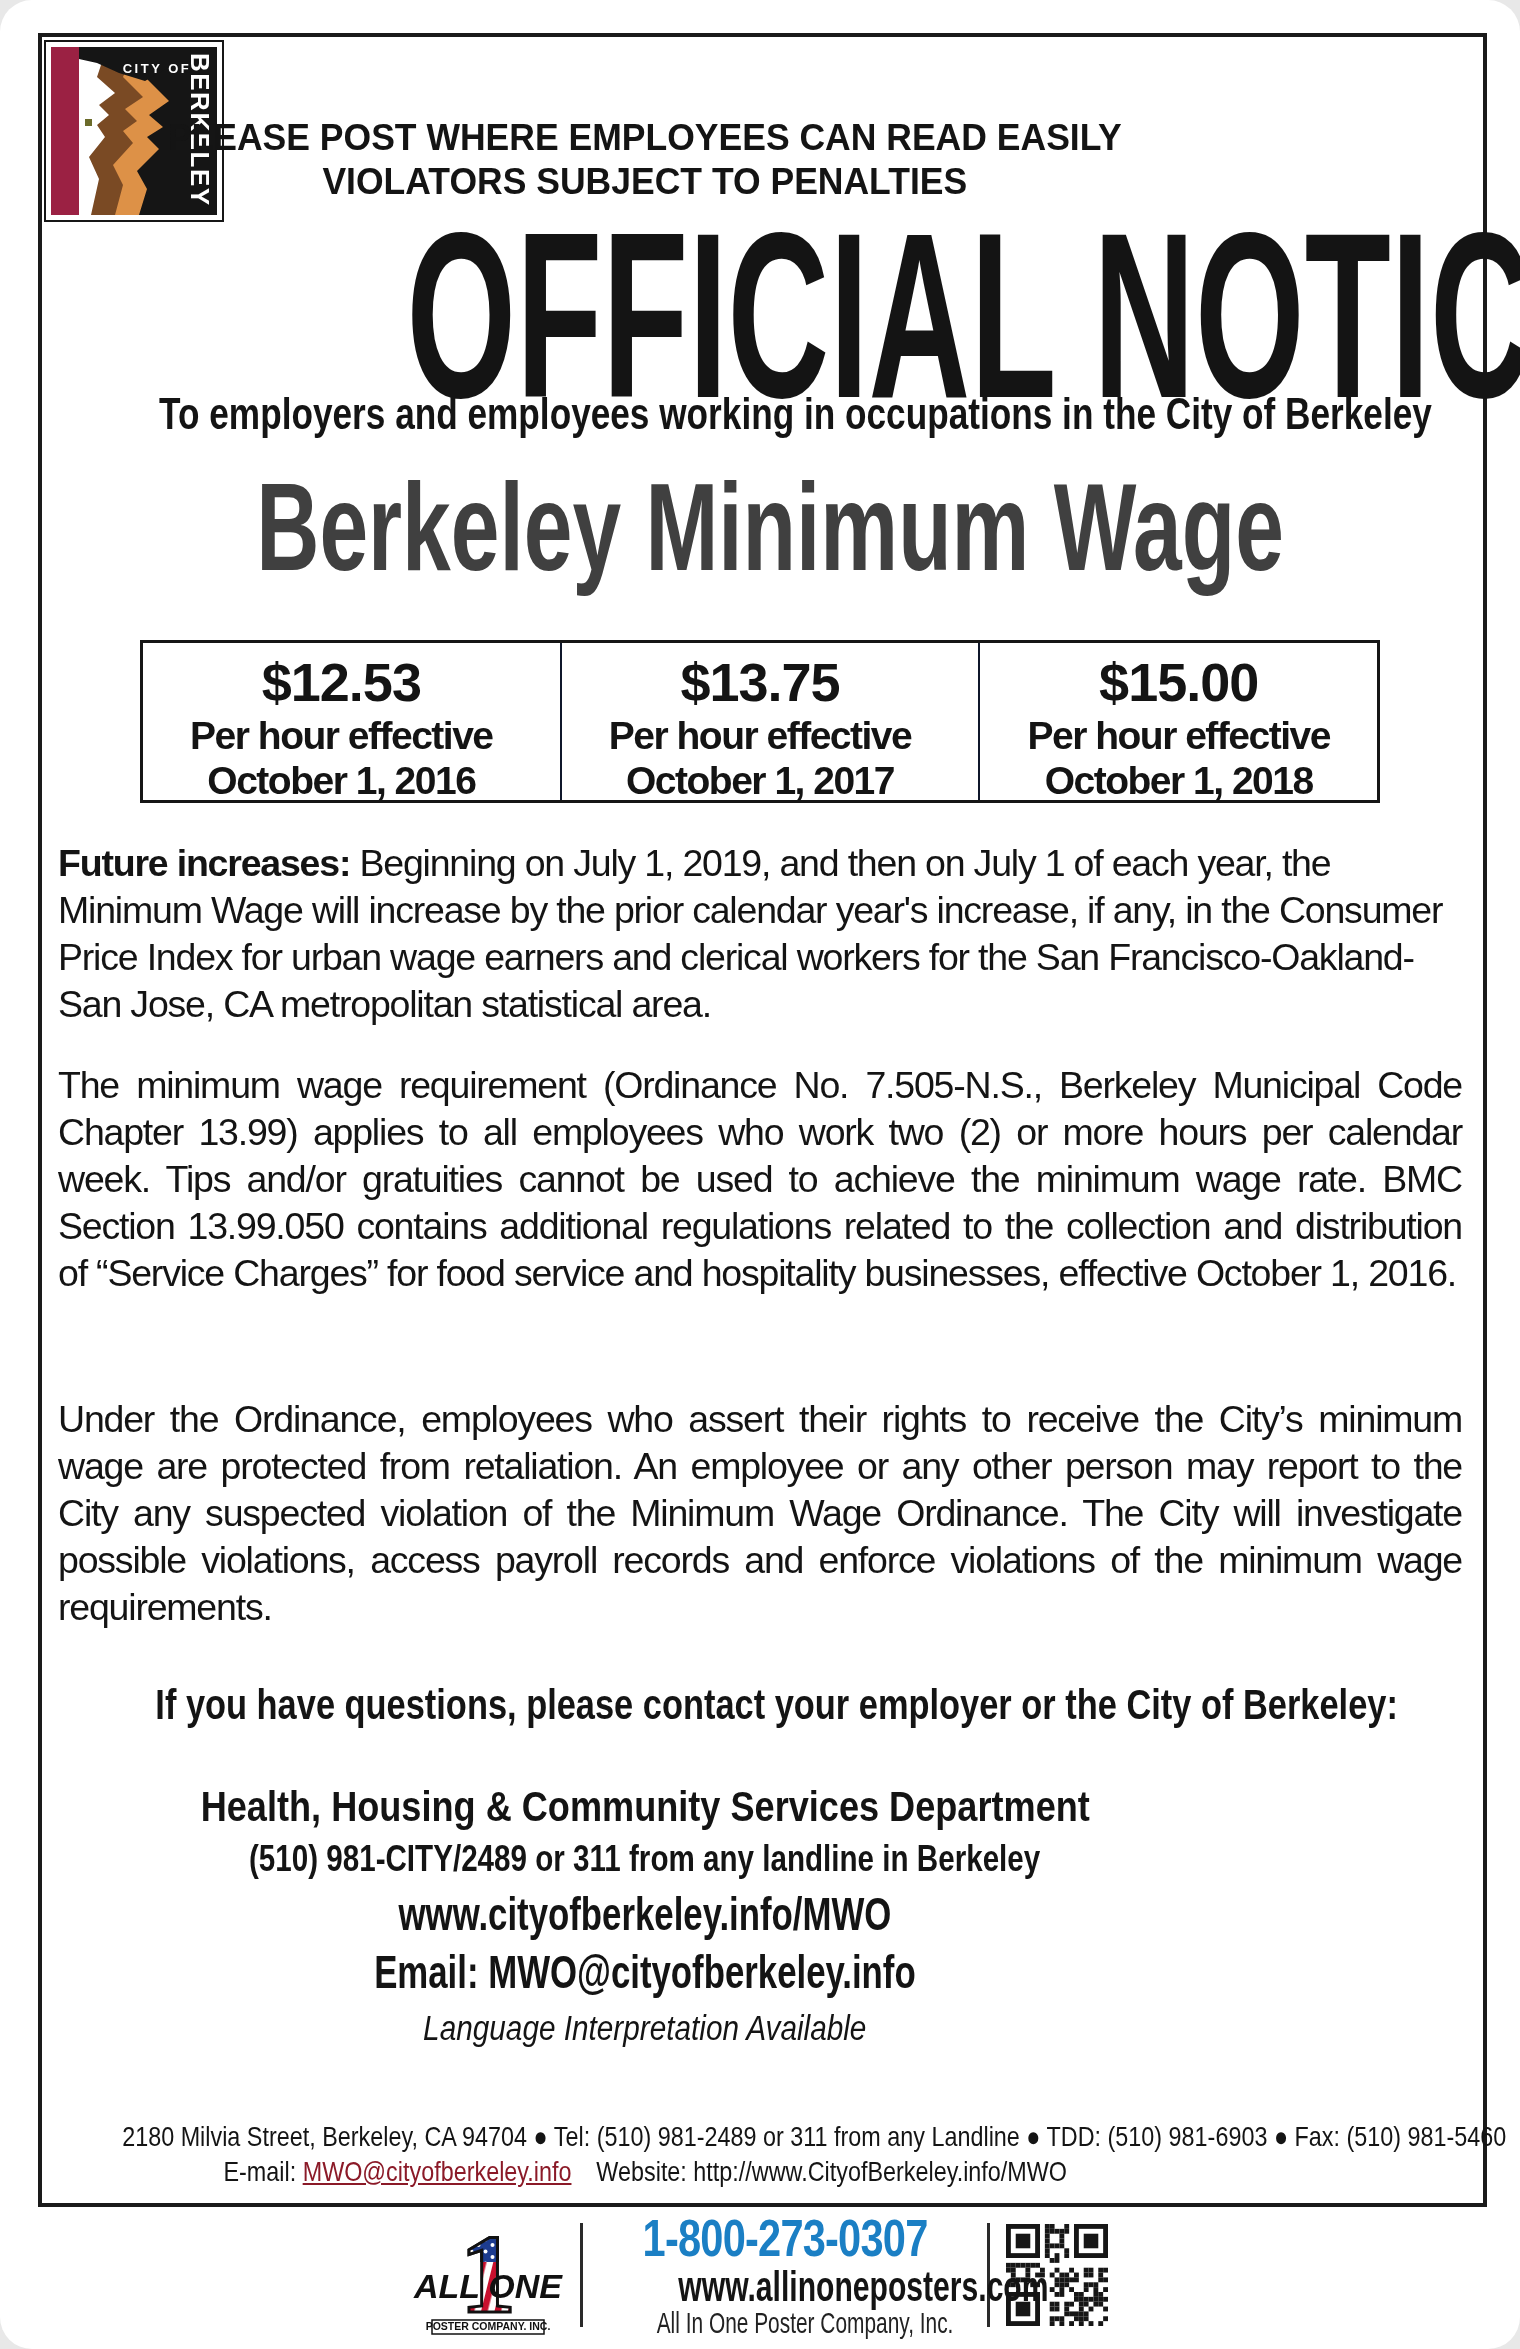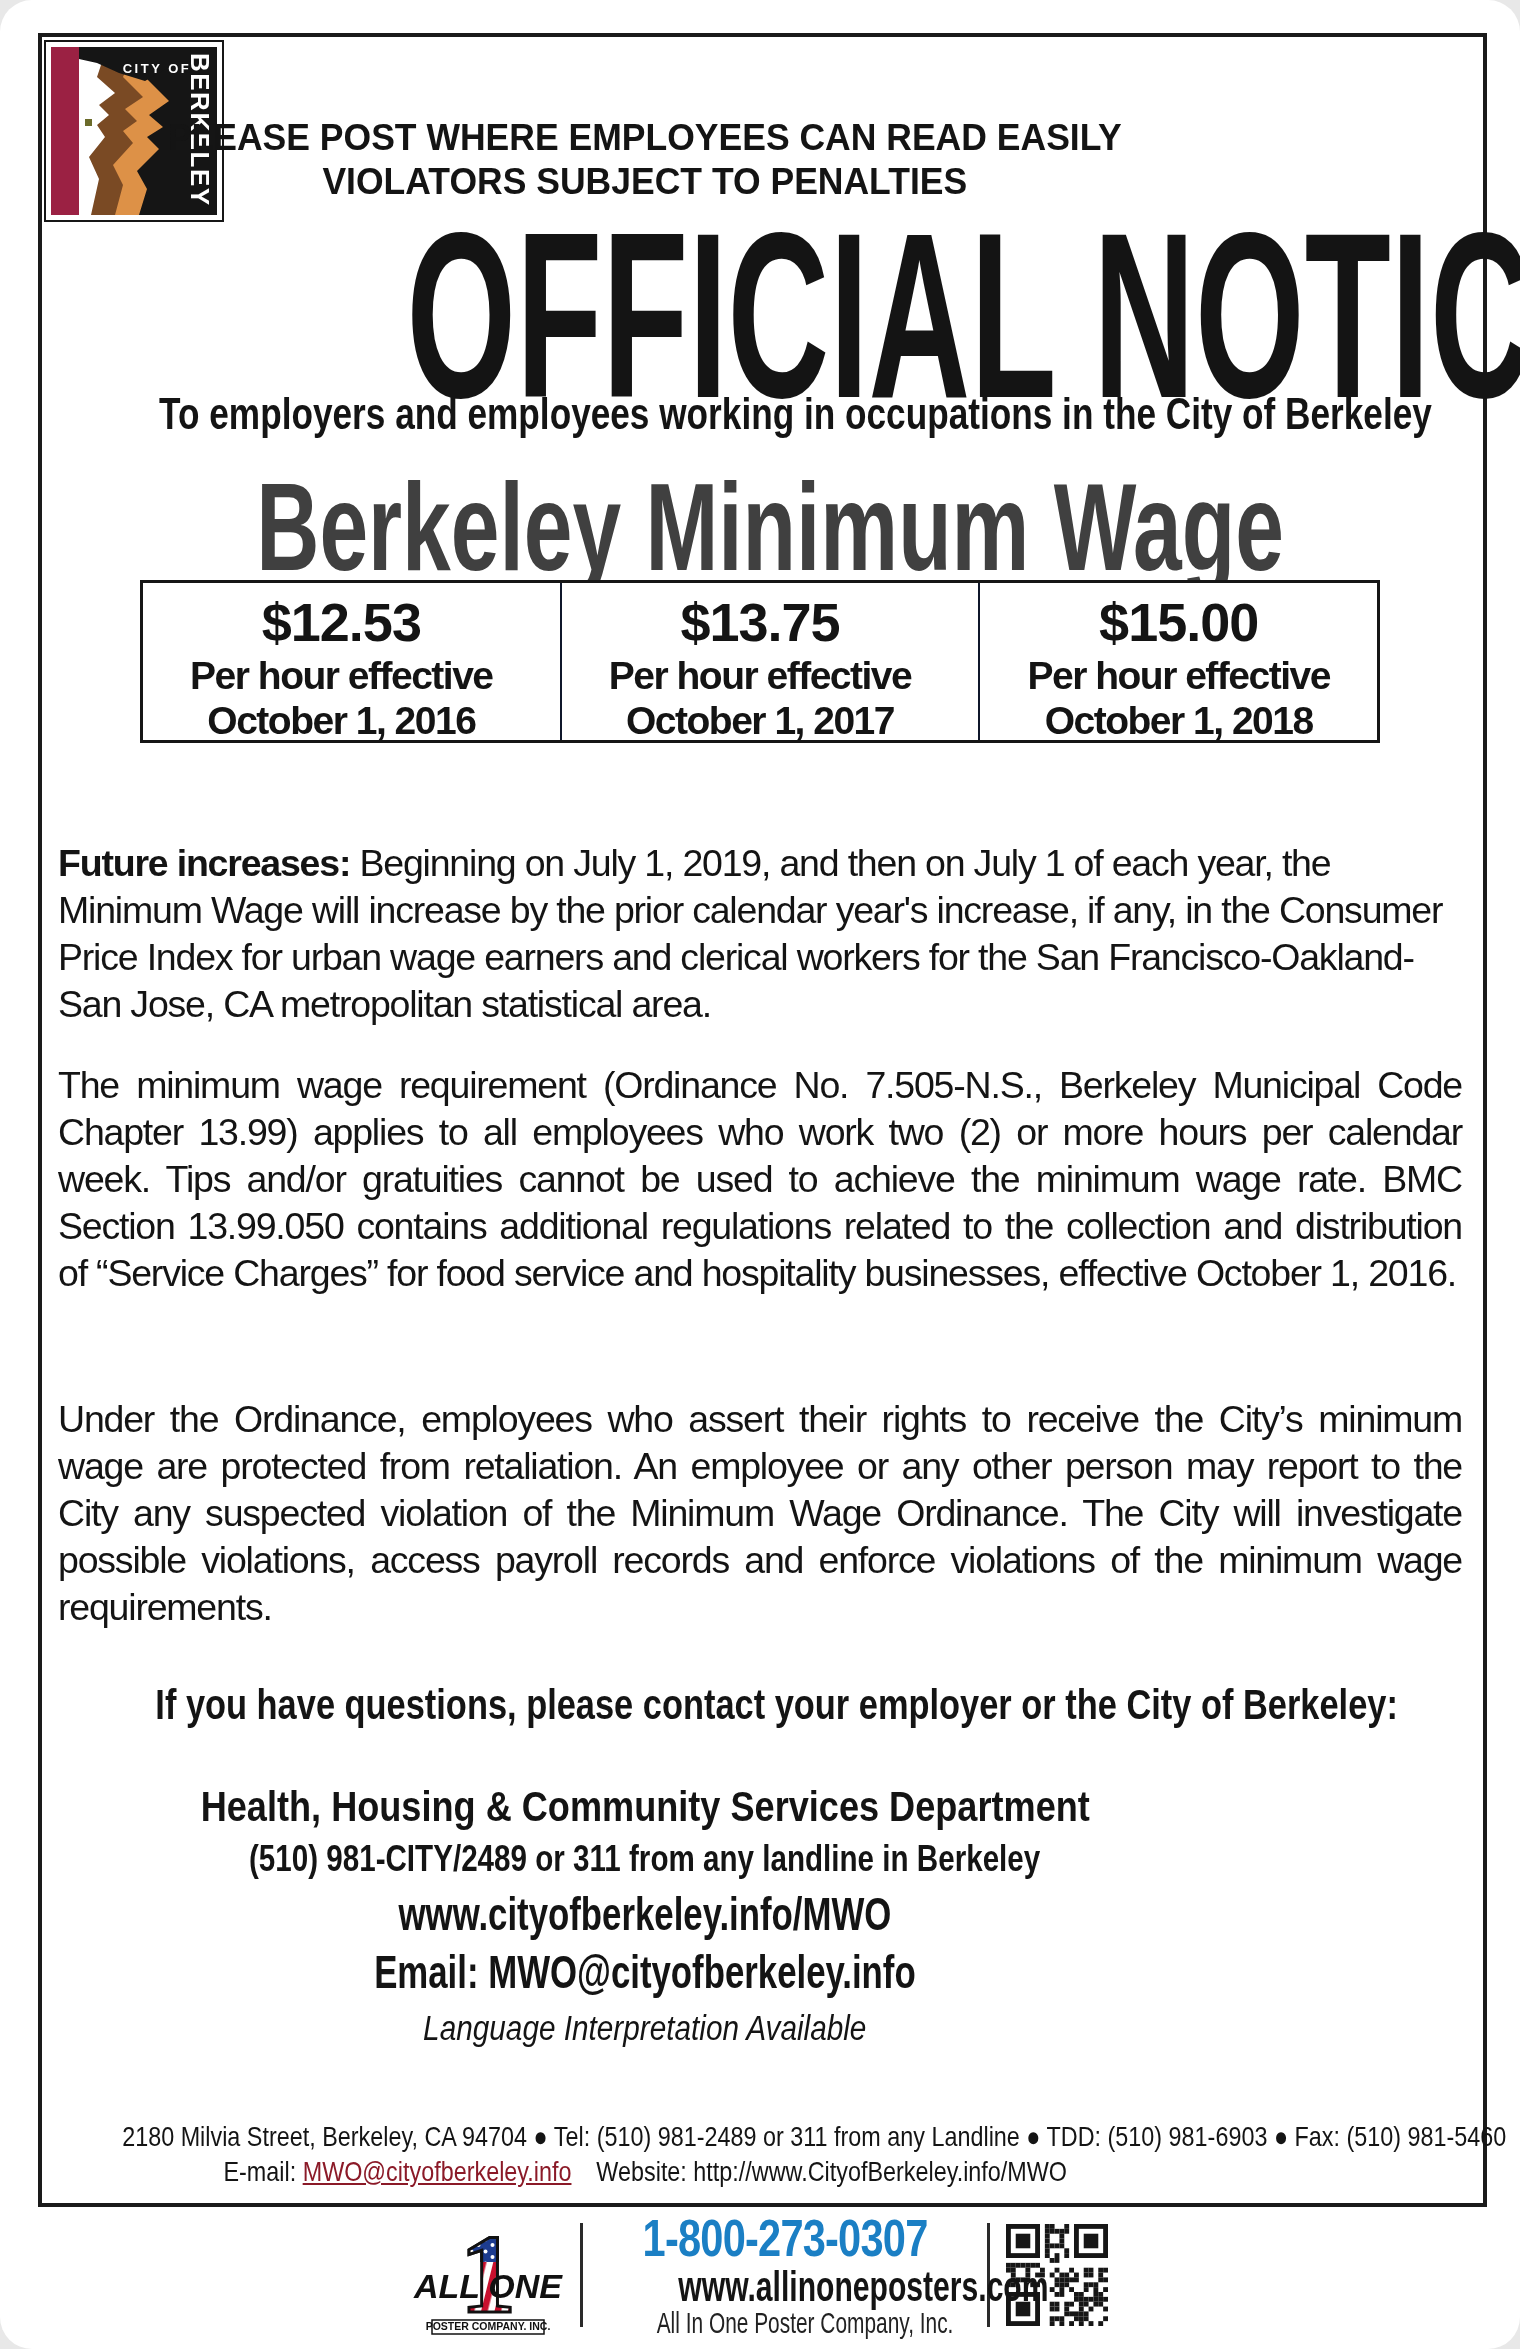--- a/index.html
+++ b/index.html
@@ -7,21 +7,21 @@
         font-family:"Liberation Sans","DejaVu Sans",sans-serif;color:#141414;border-radius:32px;}
   .border-frame{position:absolute;left:38px;top:33px;width:1441px;height:2166px;
         border:4px solid #1a1a1a;}
   .cline{position:absolute;left:0;width:1290px;text-align:center;white-space:nowrap;}
   .cline .sx{display:inline-block;transform:scaleX(var(--sx,1));transform-origin:center;}
   .b{font-weight:700;}
   .para{position:absolute;left:58px;width:1404px;font-size:37.5px;line-height:47px;
         letter-spacing:-1.2px;}
   .just{text-align:justify;}
   
-  .wage-table{position:absolute;left:140px;top:580px;width:1240px;height:163px;
+  .wage-table{position:absolute;left:140px;top:640px;width:1240px;height:163px;
         border:3px solid #161616;display:flex;box-sizing:border-box;background:#fff;gap:20px;}
   .wage-col{flex:1;text-align:center;padding-top:8px;}
   .wage-col + .wage-col{border-left:2px solid #0f172a;}
   .wage-amount{font-size:54px;font-weight:700;line-height:62px;letter-spacing:-1px;}
   .wage-sub{font-size:39px;font-weight:700;line-height:45px;letter-spacing:-1.5px;}
   
   .footer-link{color:#8b1a28;text-decoration:underline;}
   
   .branding{position:absolute;left:760px;top:2212px;transform:translateX(-50%);
         display:flex;align-items:center;gap:16px;height:126px;}

